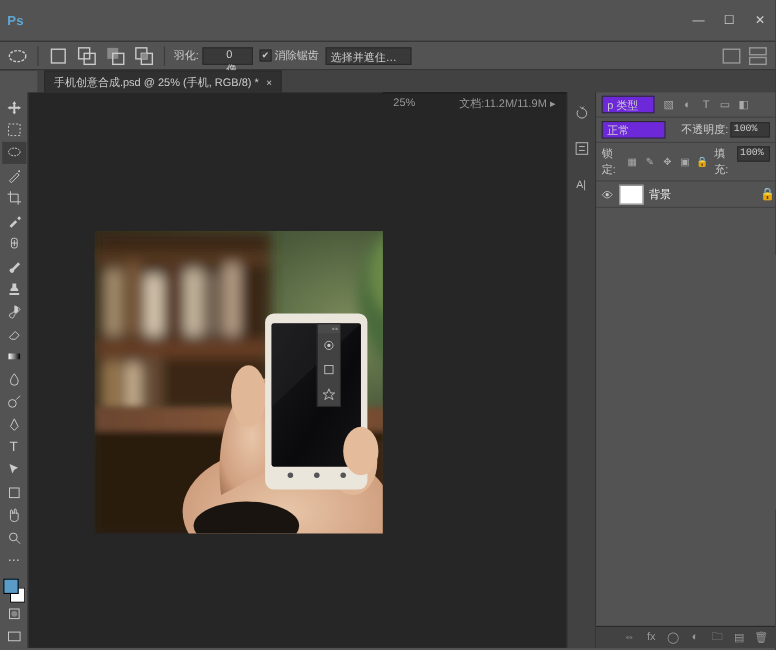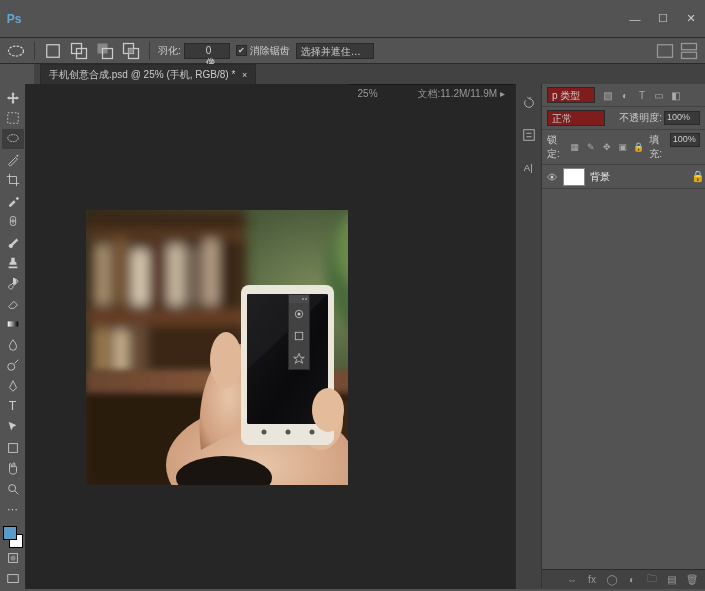--- a/index.html
+++ b/index.html
@@ -59,25 +59,25 @@
   .dock-icons { width: 26px; background: #424242; border-right: 1px solid #333; display: flex; flex-direction: column; align-items: center; padding-top: 8px; gap: 10px; }
   .dock-ic { width: 22px; height: 22px; display: flex; align-items: center; justify-content: center; color: #bbb; }
   .dock-ic svg { width: 14px; height: 14px; fill: #bbb; }
 
   .layers-panel { flex: 1; display: flex; flex-direction: column; }
   .panel-tabs { display: flex; height: 20px; align-items: flex-end; background: #424242; border-bottom: 1px solid #2a2a2a; }
   .panel-tab { font-size: 10px; padding: 3px 8px; color: #999; }
   .panel-tab.active { background: #535353; color: #eee; }
   .panel-body { background: #535353; flex: 1; display: flex; flex-direction: column; }
   .panel-row { display: flex; align-items: center; padding: 3px 5px; gap: 4px; border-bottom: 1px solid #424242; font-size: 10px; }
-  .panel-select { background: #7f1d1d; border: 1px solid #2a2a2a; color: #ccc; font-size: 10px; padding: 1px 4px; height: 16px; }
+  .panel-select { background: #6d28d9; border: 1px solid #2a2a2a; color: #ccc; font-size: 10px; padding: 1px 4px; height: 16px; }
   .row-icons { display: flex; gap: 3px; margin-left: 2px; }
   .row-ic { width: 14px; height: 14px; display: flex; align-items: center; justify-content: center; color: #aaa; font-size: 10px; }
   .pct-field { display: flex; align-items: flex-start; gap: 2px; margin-left: auto; }
-  .pct-box { background: #393939; border: 1px solid #2a2a2a; color: #ccc; font-size: 9px; padding: 0 2px; width: 36px; height: 14px; }
+  .pct-box { background: #393939; border: 1px solid #2a2a2a; color: #ccc; font-size: 9px; padding: 0 2px; width: 36px; height: 14px; font-family: Liberation Mono, monospace; }
   .lock-icons { display: flex; gap: 3px; }
   .lock-ic { width: 13px; height: 13px; display: flex; align-items: center; justify-content: center; font-size: 9px; color: #aaa; }
 
   .layer-list { flex: 1; overflow: hidden; }
   .layer-item { display: flex; align-items: center; height: 24px; padding: 0 4px; gap: 5px; border-bottom: 1px solid #424242; }
   .layer-item.selected { background: #2e5a86; }
   .thumb { width: 22px; height: 18px; border: 1px solid #888; background: #fff; }
   .thumb.photo { background: linear-gradient(135deg,#6a4a3a 0%,#3a2a20 50%,#1a1410 100%); }
   .layer-name { font-size: 10px; color: #eee; }
   .layer-lock { margin-left: auto; width: 10px; }

